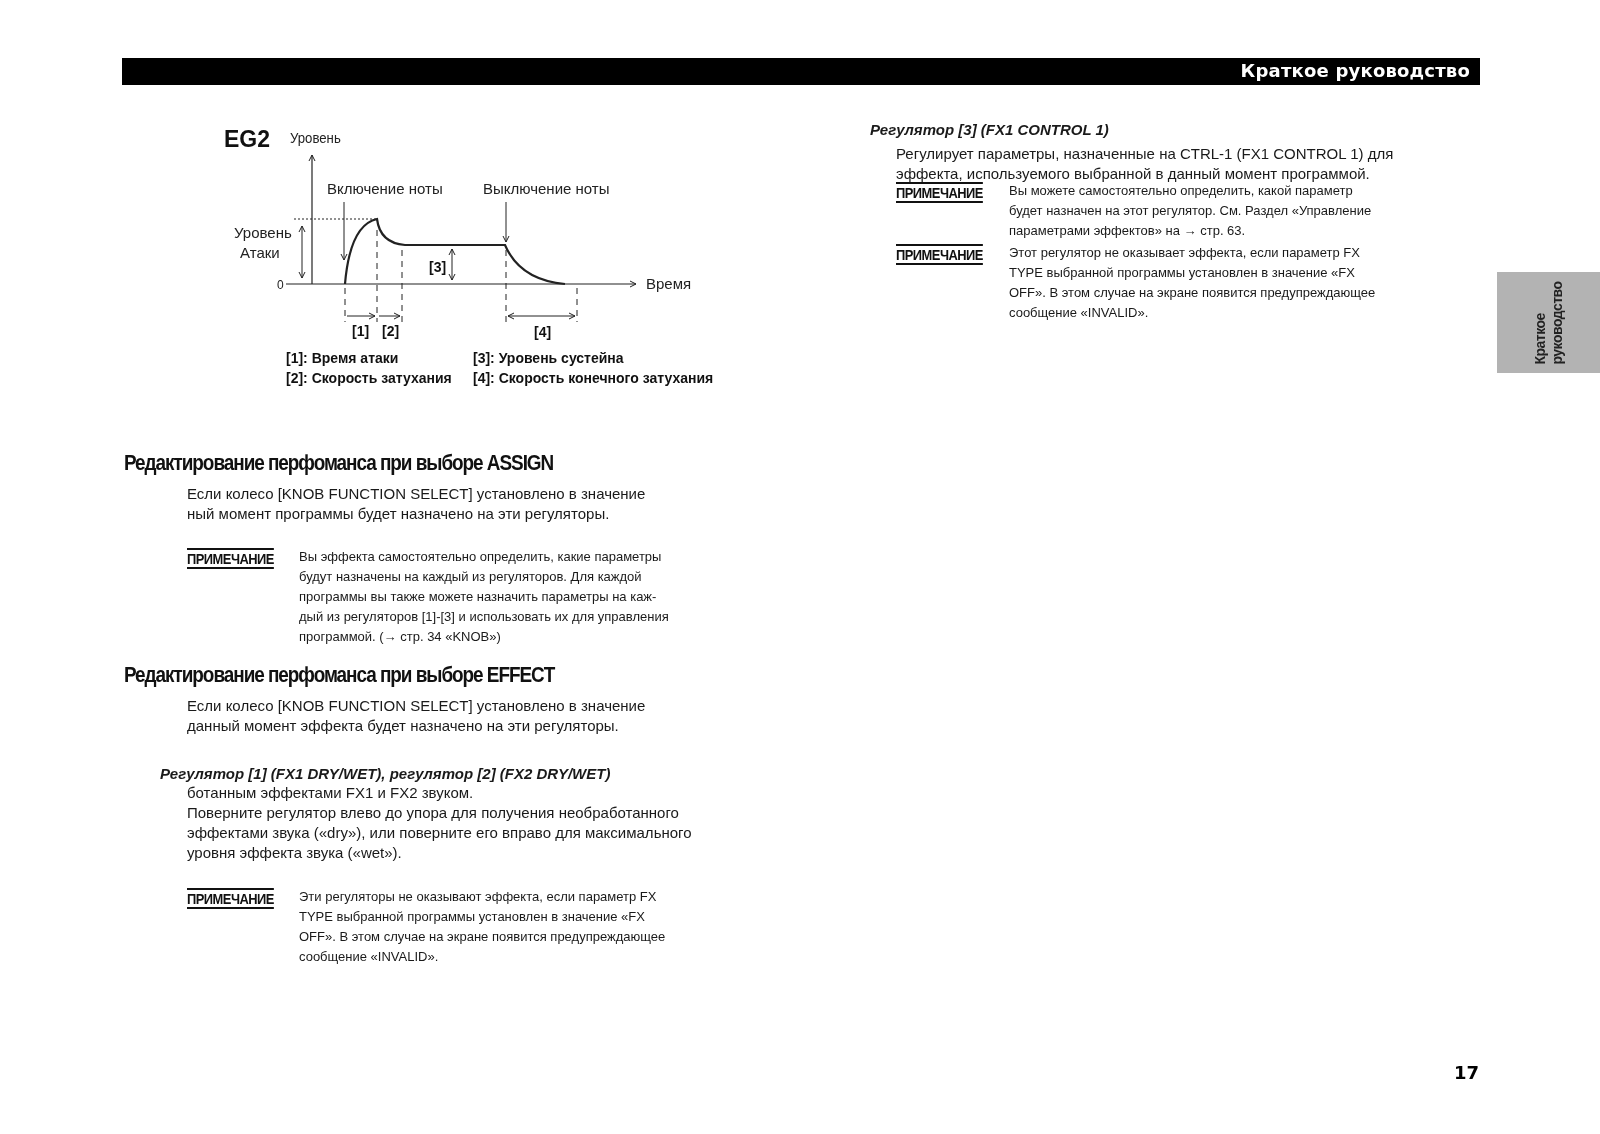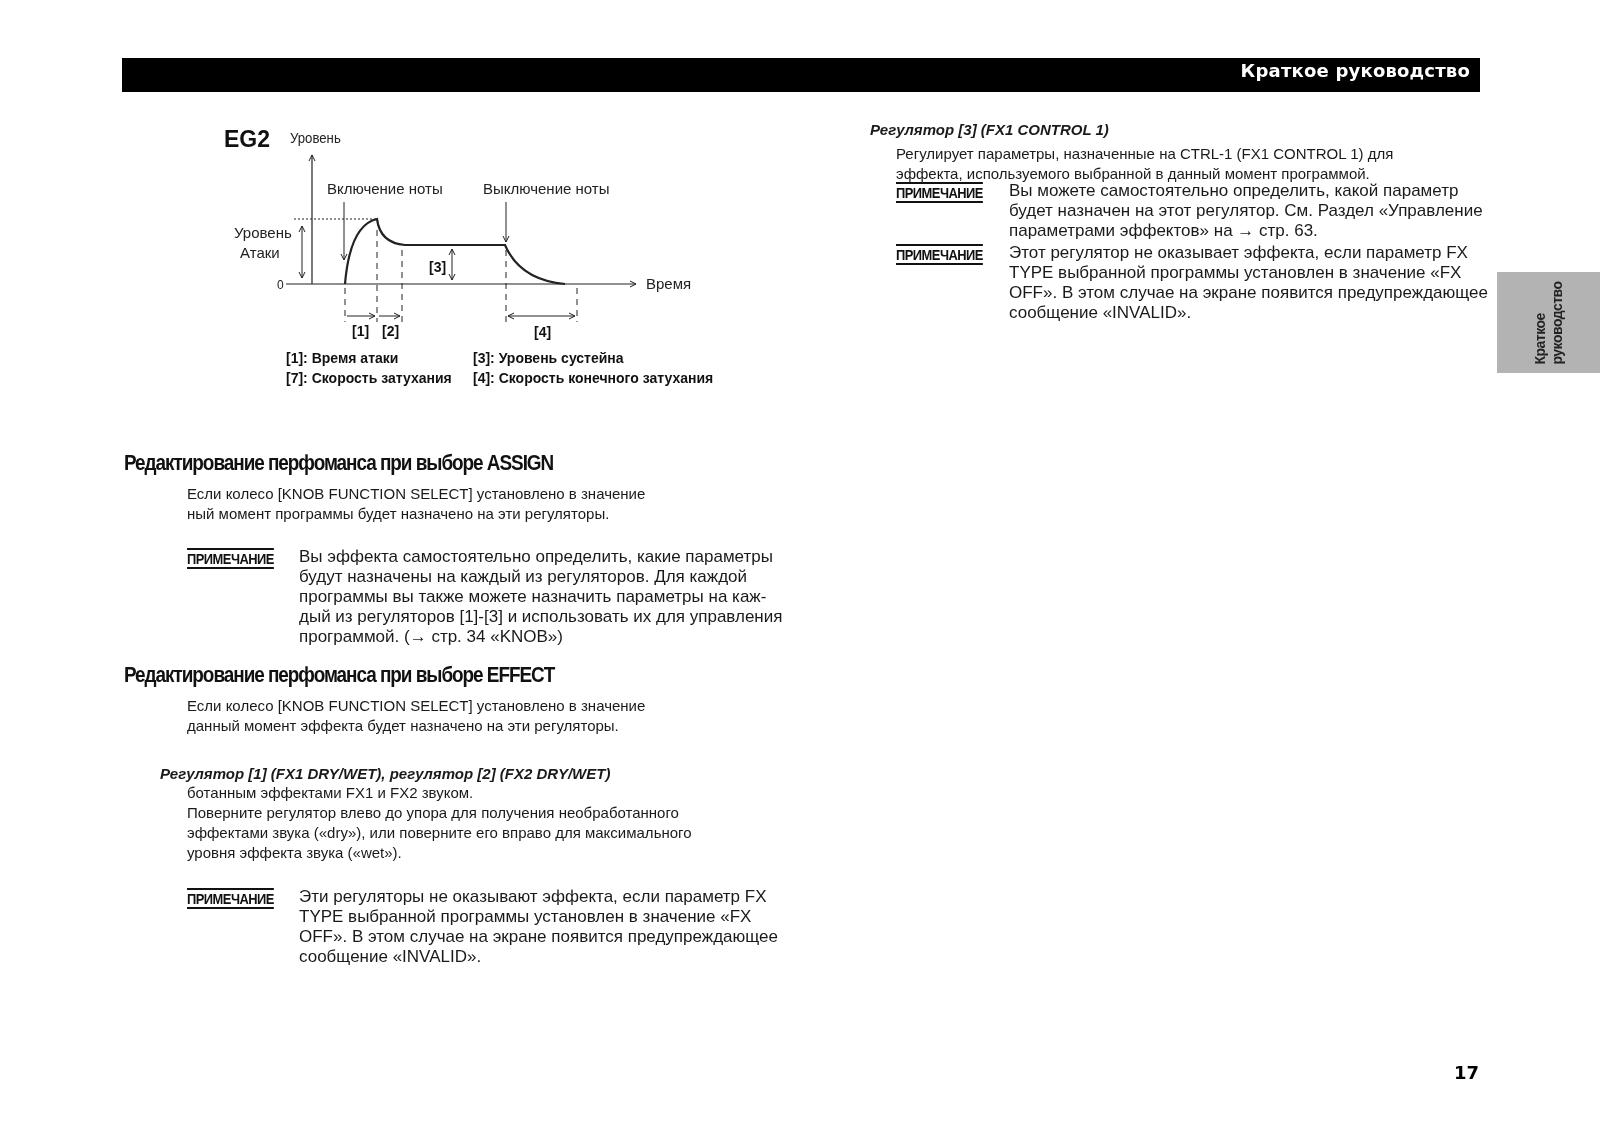--- a/index.html
+++ b/index.html
@@ -1,31 +1,31 @@
 <!DOCTYPE html>
 <html><head>
 <meta charset="utf-8">
 <style>
   html, body { margin: 0; padding: 0; background: #ffffff; }
   body { width: 1600px; height: 1134px; position: relative; overflow: hidden; font-family: "Liberation Sans", sans-serif; color: #1a1a1a; }
-  .header-bar { position: absolute; left: 122px; top: 58px; width: 1358px; height: 34px; background: #000; }
+  .header-bar { position: absolute; left: 122px; top: 58px; width: 1358px; height: 27px; background: #000; }
   .header-title { position: absolute; right: 10px; top: 2px; color: #fff; font-family: "DejaVu Sans", sans-serif; font-weight: bold; font-size: 18px; letter-spacing: 0.2px; }
   .side-tab { position: absolute; left: 1497px; top: 272px; width: 103px; height: 101px; background: #b3b3b3; }
   .side-tab-text { position: absolute; left: 50%; top: 50%; transform: translate(-50%,-50%) rotate(-90deg); font-family: "Liberation Sans", sans-serif; font-weight: bold; font-size: 14px; line-height: 17px; text-align: left; white-space: nowrap; color: #222; letter-spacing: -0.5px; }
   .page-number { position: absolute; left: 1454px; top: 1062px; font-family: "DejaVu Sans", sans-serif; font-weight: bold; font-size: 18px; color: #000; }
 
   .eg-svg { position: absolute; left: 200px; top: 110px; width: 520px; height: 290px; }
   .eg-svg text { font-family: "Liberation Sans", sans-serif; }
   .legend { position: absolute; font-family: "Liberation Sans", sans-serif; font-weight: bold; font-size: 14px; color: #111; }
 
   h2.section { position: absolute; left: 124px; margin: 0; font-family: "Liberation Sans", sans-serif; font-weight: bold; font-size: 22px; letter-spacing: -1.2px; transform: scaleX(0.86); transform-origin: left center; color: #111; white-space: nowrap; }
   .para { position: absolute; font-size: 15px; line-height: 20px; color: #1a1a1a; margin: 0; }
   .sub { position: absolute; font-weight: bold; font-style: italic; font-size: 15px; color: #1a1a1a; margin: 4px; white-space: nowrap; text-align: center; }
   .note-label { position: absolute; font-weight: bold; font-size: 15px; letter-spacing: -0.6px; transform: scaleX(0.86); transform-origin: left top; border-top: 2px solid #111; border-bottom: 2px solid #111; padding: 0 0 0 0; line-height: 17px; color: #111; white-space: nowrap; }
-  .note-text { position: absolute; font-size: 17px; line-height: 20px; color: #1a1a1a; margin: 0; }
+  .note-text { position: absolute; font-size: 13px; line-height: 20px; color: #1a1a1a; margin: 0; }
 </style>
 </head>
 <body>
 
 <div class="header-bar">
   <span class="header-title">Краткое руководство</span>
 </div>
 
 <div class="side-tab">
   <div class="side-tab-text">
@@ -74,21 +74,21 @@
   <line x1="179" y1="206" x2="200" y2="206" stroke="#222" stroke-width="1" marker-end="url(#arr)"></line>
   <line x1="308" y1="206" x2="375" y2="206" stroke="#222" stroke-width="1" marker-start="url(#arrs)" marker-end="url(#arr)"></line>
   <line x1="252" y1="139" x2="252" y2="170" stroke="#222" stroke-width="1" marker-start="url(#arrs)" marker-end="url(#arr)"></line>
   <text x="152" y="226" font-size="14" font-weight="bold" fill="#111">[1]</text>
   <text x="182" y="226" font-size="14" font-weight="bold" fill="#111">[2]</text>
   <text x="229" y="162" font-size="14" font-weight="bold" fill="#111">[3]</text>
   <text x="334" y="227" font-size="14" font-weight="bold" fill="#111">[4]</text>
 </svg>
 
 <div class="legend" style="left:286px; top:350px;">[1]: Время атаки</div>
-<div class="legend" style="left:286px; top:370px;">[7]: Скорость затухания</div>
+<div class="legend" style="left:286px; top:370px;">[2]: Скорость затухания</div>
 <div class="legend" style="left:473px; top:350px;">[3]: Уровень сустейна</div>
 <div class="legend" style="left:473px; top:370px;">[4]: Скорость конечного затухания</div>
 
 <div class="sub" style="left:866px; top:117px;">Регулятор [3] (FX1 CONTROL 1)</div>
 <div class="para" style="left:896px; top:144px;">
   <div>Регулирует параметры, назначенные на CTRL-1 (FX1 CONTROL 1) для</div>
   <div>эффекта, используемого выбранной в данный момент программой.</div>
 </div>
 <div class="note-label" style="left:896px; top:182px;">ПРИМЕЧАНИЕ</div>
 <div class="note-text" style="left:1009px; top:181px;">

